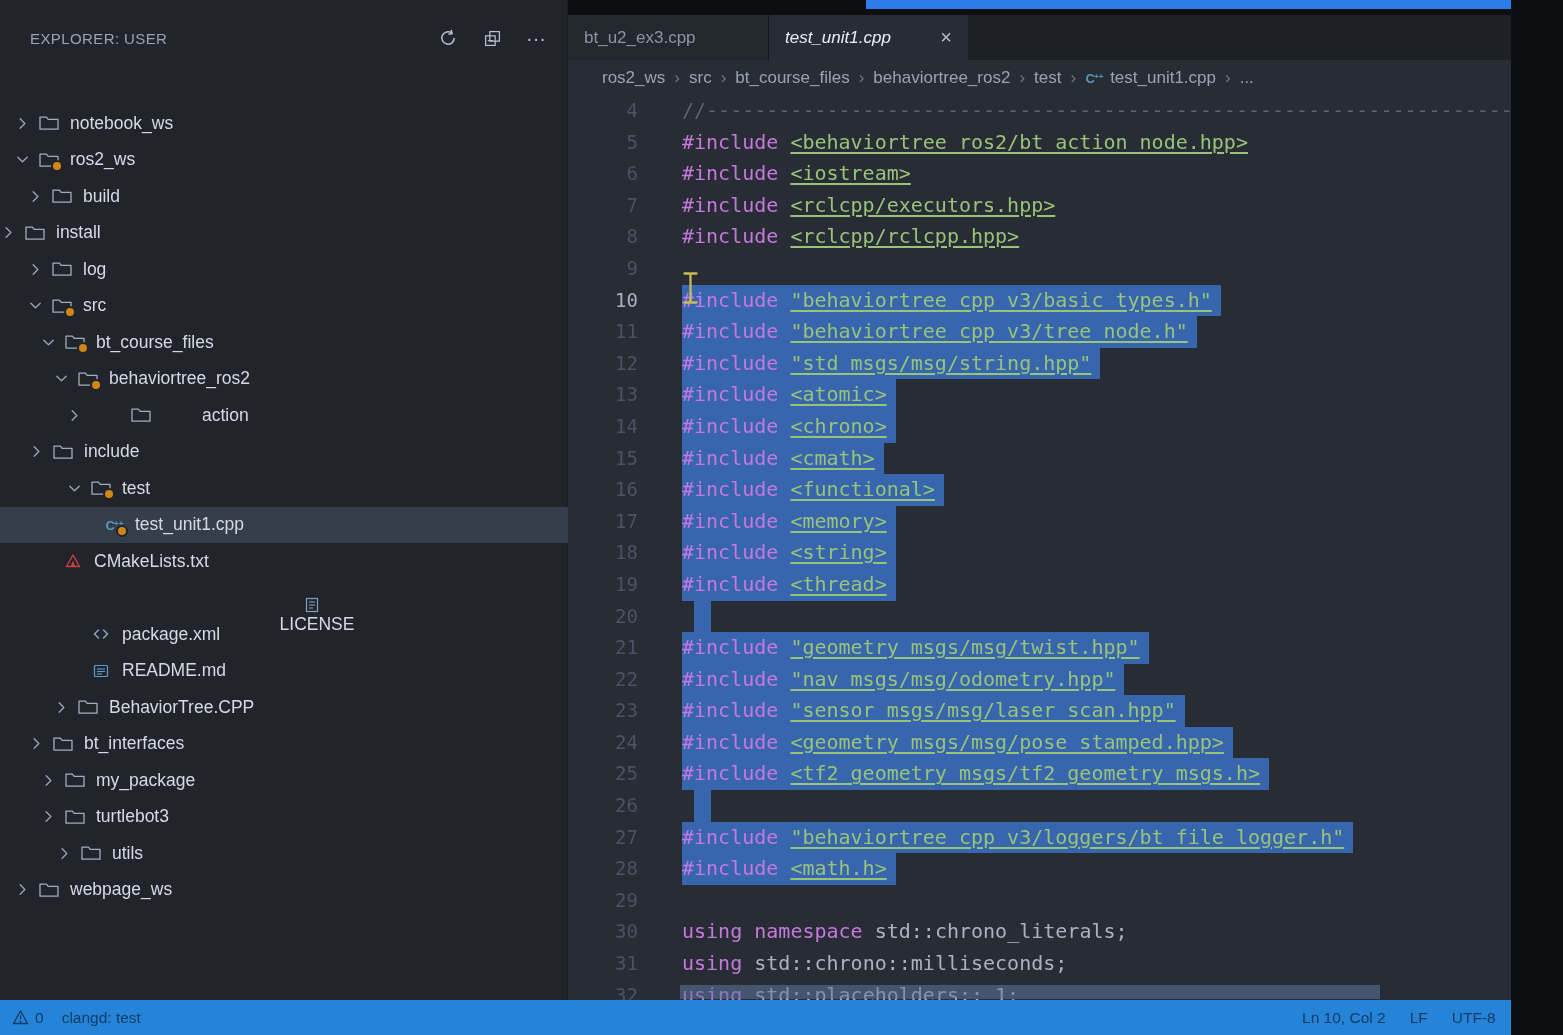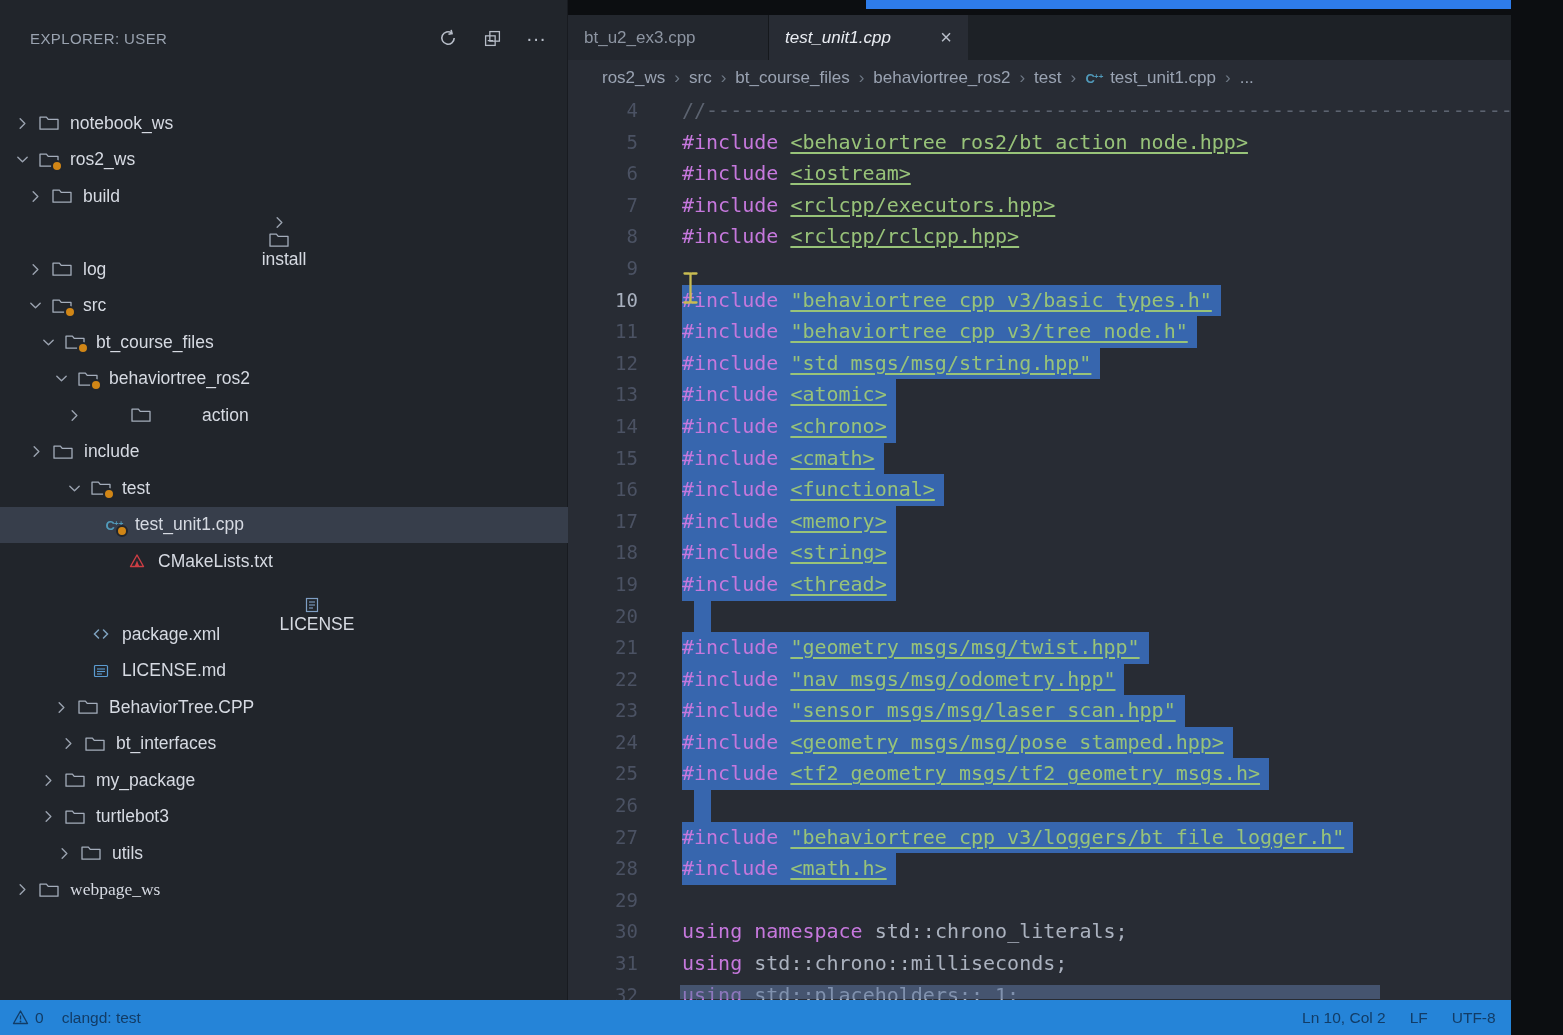--- a/index.html
+++ b/index.html
@@ -116,21 +116,21 @@
               <path d="M5.5 3 L10.5 8 L5.5 13" fill="none" stroke="#9aa2af" stroke-width="1.5" stroke-linecap="round" stroke-linejoin="round"></path>
             </svg>
           </span>
           <span class="ticon">
             <svg width="20" height="16" viewBox="0 0 20 16">
               <path d="M1 14.2 V2.2 h6.4 l1.8 2.2 H19 v9.8 Z" fill="none" stroke="#a4adbb" stroke-width="1.3" stroke-linejoin="round"></path>
             </svg>
           </span>
           <span class="tlabel">build</span>
         </div>
-        <div class="tree-row" style=" flex-direction: column;">
+        <div class="tree-row" style="">
           <span class="chev">
             <svg class="" width="15" height="15" viewBox="0 0 16 16">
               <path d="M5.5 3 L10.5 8 L5.5 13" fill="none" stroke="#9aa2af" stroke-width="1.5" stroke-linecap="round" stroke-linejoin="round"></path>
             </svg>
           </span>
           <span class="ticon">
             <svg width="20" height="16" viewBox="0 0 20 16">
               <path d="M1 14.2 V2.2 h6.4 l1.8 2.2 H19 v9.8 Z" fill="none" stroke="#a4adbb" stroke-width="1.3" stroke-linejoin="round"></path>
             </svg>
           </span>
@@ -235,21 +235,21 @@
           <span class="chev"></span>
           <span class="ticon">
             <svg width="19" height="16" viewBox="0 0 19 16">
               <text x="0.5" y="13" font-size="13" font-weight="bold" fill="#519aba" font-family="Liberation Sans, sans-serif">C</text>
               <text x="9" y="8.5" font-size="8" font-weight="bold" fill="#519aba" font-family="Liberation Sans, sans-serif">++</text>
             </svg>
             <span class="dot"></span>
           </span>
           <span class="tlabel">test_unit1.cpp</span>
         </div>
-        <div class="tree-row" style="padding-left: 102px; align-items: center;">
+        <div class="tree-row" style="padding-left: 38px; align-items: center;">
           <span class="chev"></span>
           <span class="ticon">
             <svg width="18" height="16" viewBox="0 0 18 16">
               <path d="M9 2 L15.5 13.5 H2.5 Z" fill="none" stroke="#cc3e44" stroke-width="1.4" stroke-linejoin="round"></path>
               <path d="M9 7.5 L11.3 13.5 H6.7 Z" fill="#cc3e44"></path>
             </svg>
           </span>
           <span class="tlabel">CMakeLists.txt</span>
         </div>
         <div class="tree-row" style="padding-left: 66px; flex-direction: column;">
@@ -277,36 +277,36 @@
         <div class="tree-row" style="padding-left: 66px;">
           <span class="chev"></span>
           <span class="ticon">
             <svg width="18" height="16" viewBox="0 0 18 16">
               <rect x="2.5" y="2.5" width="13" height="11" rx="1" fill="none" stroke="#5b9bd0" stroke-width="1.2"></rect>
               <line x1="5" y1="6" x2="13" y2="6" stroke="#5b9bd0" stroke-width="1.1"></line>
               <line x1="5" y1="8.5" x2="13" y2="8.5" stroke="#5b9bd0" stroke-width="1.1"></line>
               <line x1="5" y1="11" x2="10" y2="11" stroke="#5b9bd0" stroke-width="1.1"></line>
             </svg>
           </span>
-          <span class="tlabel">LICENSE.md</span>
+          <span class="tlabel">README.md</span>
         </div>
         <div class="tree-row" style="padding-left: 53px;">
           <span class="chev">
             <svg class="" width="15" height="15" viewBox="0 0 16 16">
               <path d="M5.5 3 L10.5 8 L5.5 13" fill="none" stroke="#9aa2af" stroke-width="1.5" stroke-linecap="round" stroke-linejoin="round"></path>
             </svg>
           </span>
           <span class="ticon">
             <svg width="20" height="16" viewBox="0 0 20 16">
               <path d="M1 14.2 V2.2 h6.4 l1.8 2.2 H19 v9.8 Z" fill="none" stroke="#a4adbb" stroke-width="1.3" stroke-linejoin="round"></path>
             </svg>
           </span>
           <span class="tlabel">BehaviorTree.CPP</span>
         </div>
-        <div class="tree-row" style="padding-left: 28px; margin-left: 32px;">
+        <div class="tree-row" style="padding-left: 28px;">
           <span class="chev">
             <svg class="" width="15" height="15" viewBox="0 0 16 16">
               <path d="M5.5 3 L10.5 8 L5.5 13" fill="none" stroke="#9aa2af" stroke-width="1.5" stroke-linecap="round" stroke-linejoin="round"></path>
             </svg>
           </span>
           <span class="ticon">
             <svg width="20" height="16" viewBox="0 0 20 16">
               <path d="M1 14.2 V2.2 h6.4 l1.8 2.2 H19 v9.8 Z" fill="none" stroke="#a4adbb" stroke-width="1.3" stroke-linejoin="round"></path>
             </svg>
           </span>
@@ -344,21 +344,21 @@
               <path d="M5.5 3 L10.5 8 L5.5 13" fill="none" stroke="#9aa2af" stroke-width="1.5" stroke-linecap="round" stroke-linejoin="round"></path>
             </svg>
           </span>
           <span class="ticon">
             <svg width="20" height="16" viewBox="0 0 20 16">
               <path d="M1 14.2 V2.2 h6.4 l1.8 2.2 H19 v9.8 Z" fill="none" stroke="#a4adbb" stroke-width="1.3" stroke-linejoin="round"></path>
             </svg>
           </span>
           <span class="tlabel">utils</span>
         </div>
-        <div class="tree-row" style="padding-left: 14px; font-family: Liberation Serif, serif;">
+        <div class="tree-row" style="padding-left: 14px;">
           <span class="chev">
             <svg class="" width="15" height="15" viewBox="0 0 16 16">
               <path d="M5.5 3 L10.5 8 L5.5 13" fill="none" stroke="#9aa2af" stroke-width="1.5" stroke-linecap="round" stroke-linejoin="round"></path>
             </svg>
           </span>
           <span class="ticon">
             <svg width="20" height="16" viewBox="0 0 20 16">
               <path d="M1 14.2 V2.2 h6.4 l1.8 2.2 H19 v9.8 Z" fill="none" stroke="#a4adbb" stroke-width="1.3" stroke-linejoin="round"></path>
             </svg>
           </span>

